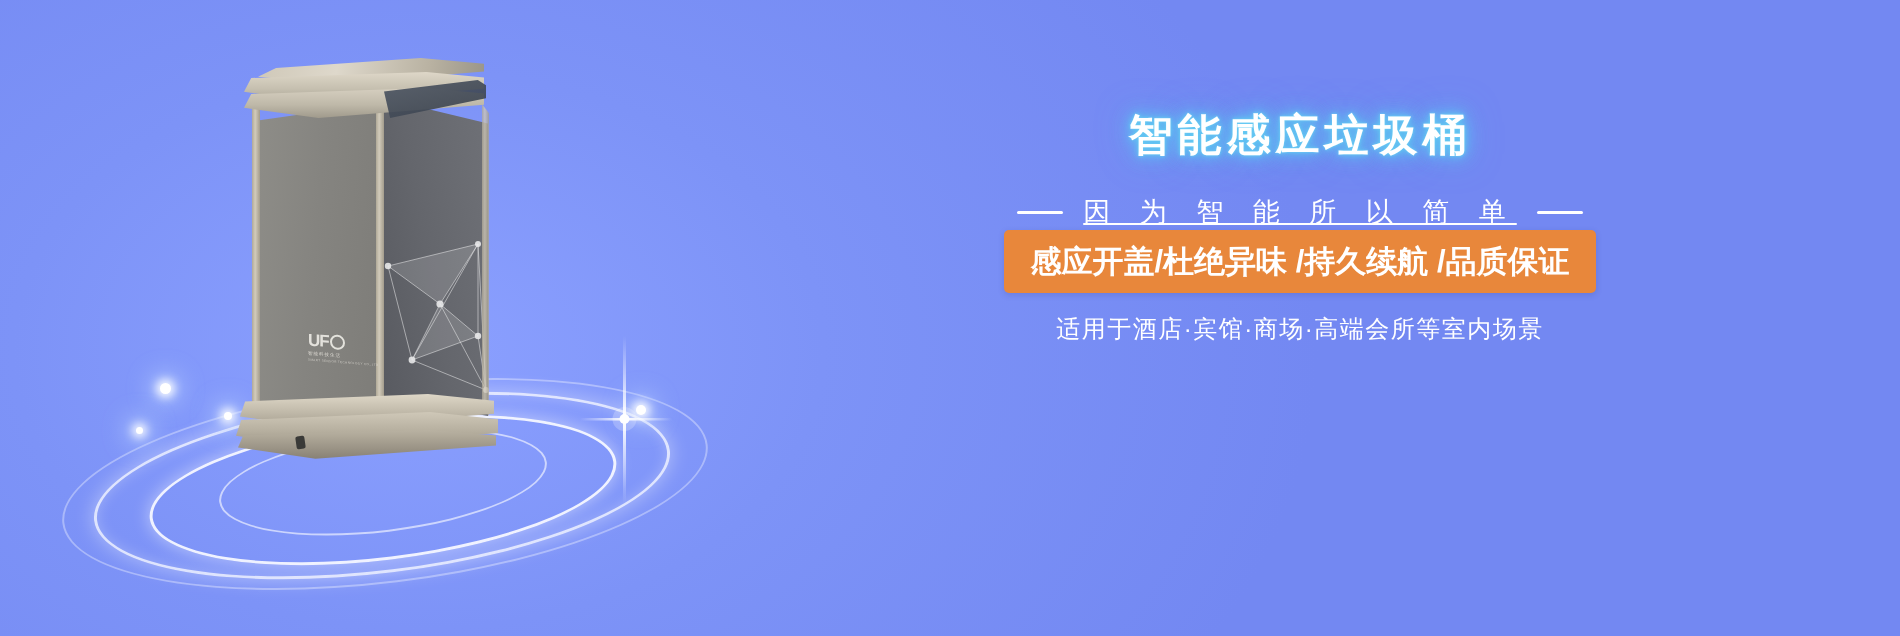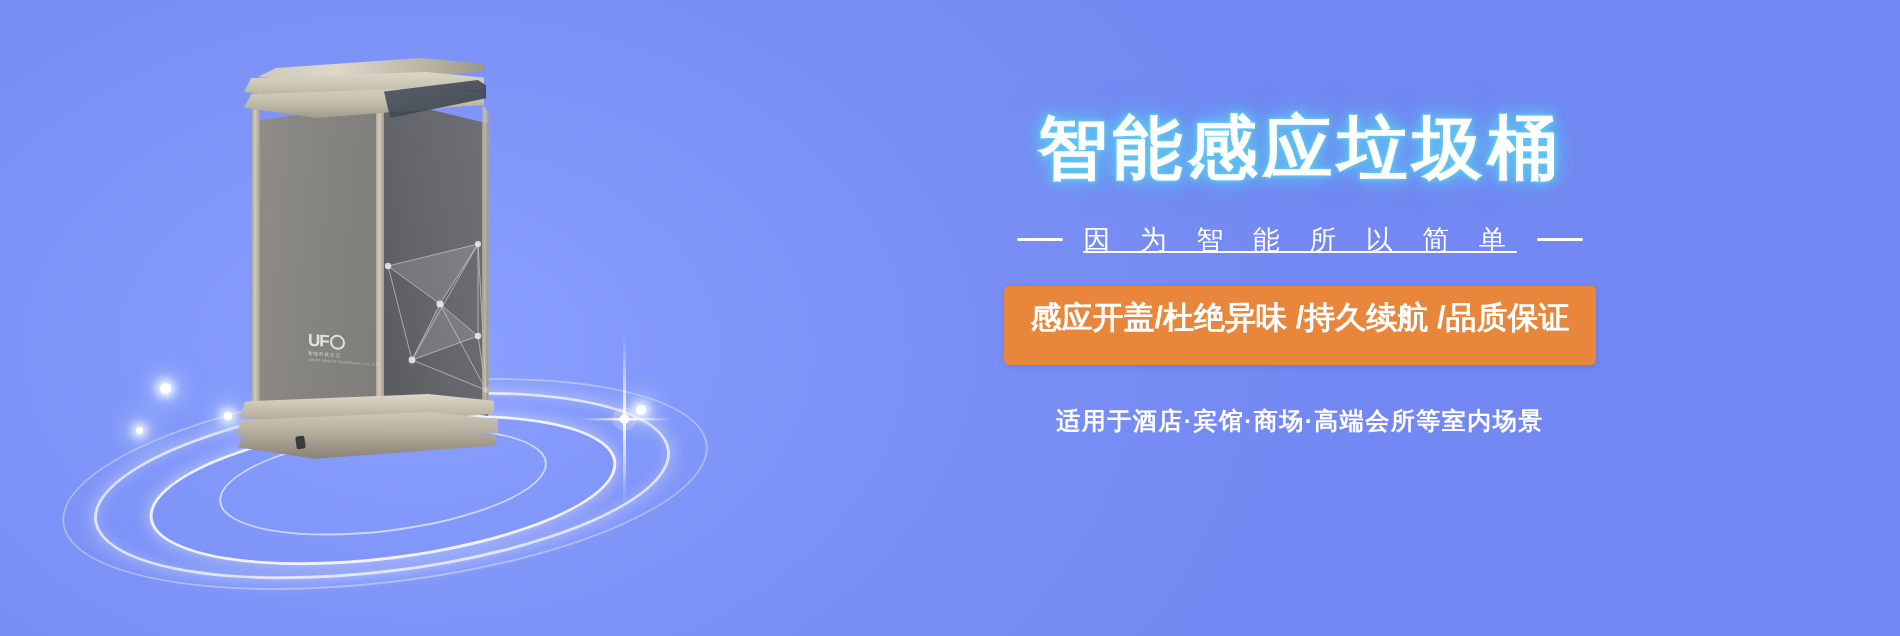--- a/index.html
+++ b/index.html
@@ -140,52 +140,51 @@
   }
   
   #net { position:absolute; left:150px; top:150px; width:110px; height:200px; opacity:.85; }
   
   #copy {
     position:absolute; left:700px; top:0; width:1200px; height:636px;
     display:flex; flex-direction:column; align-items:center;
     justify-content:flex-start; padding-top:112px;
   }
   #title {
-    font-size:70px; font-weight:700; color:#ffffff;
+    font-size:44px; font-weight:700; color:#ffffff;
     letter-spacing:5px; line-height:1.05;
     text-shadow:
       0 0 2px #6fd2f5, 0 0 5px #64c8f2, 0 0 11px #5ec2ef,
       0 0 20px rgba(90,200,245,.85), 0 0 34px rgba(90,200,245,.55);
     white-space:nowrap;
   }
   #subtitle-row {
     display:flex; align-items:center; gap:20px;
     margin-top:36px; color:#ffffff;
   }
   .rule { display:block; width:46px; height:3px; background:#ffffff; border-radius:2px; }
   #subtitle {
     font-size:27px; letter-spacing:11px; white-space:nowrap;
     font-weight:400;
     text-decoration:underline;
   }
   #orange-band {
-    margin-top:28px;
     background:#e8873b;
     color:#ffffff;
     font-size:31px; font-weight:700;
-    padding:11px 26px 26px;
+    padding:11px 26px 10px;
     border-radius:5px;
     letter-spacing:0px;
     white-space:nowrap;
     box-shadow:0 2px 6px rgba(40,50,120,.18);
   }
   #footnote {
-    margin-top:40px;
+    margin-top:20px;
     font-size:24px; color:#ffffff; letter-spacing:1.5px;
-    white-space:nowrap; font-weight:700;
+    white-space:nowrap; font-weight:400;
   }
 </style>
 </head>
 <body>
 
 <div id="banner">
 
   <div id="stage">
 
     <div class="ripple r4"></div>

